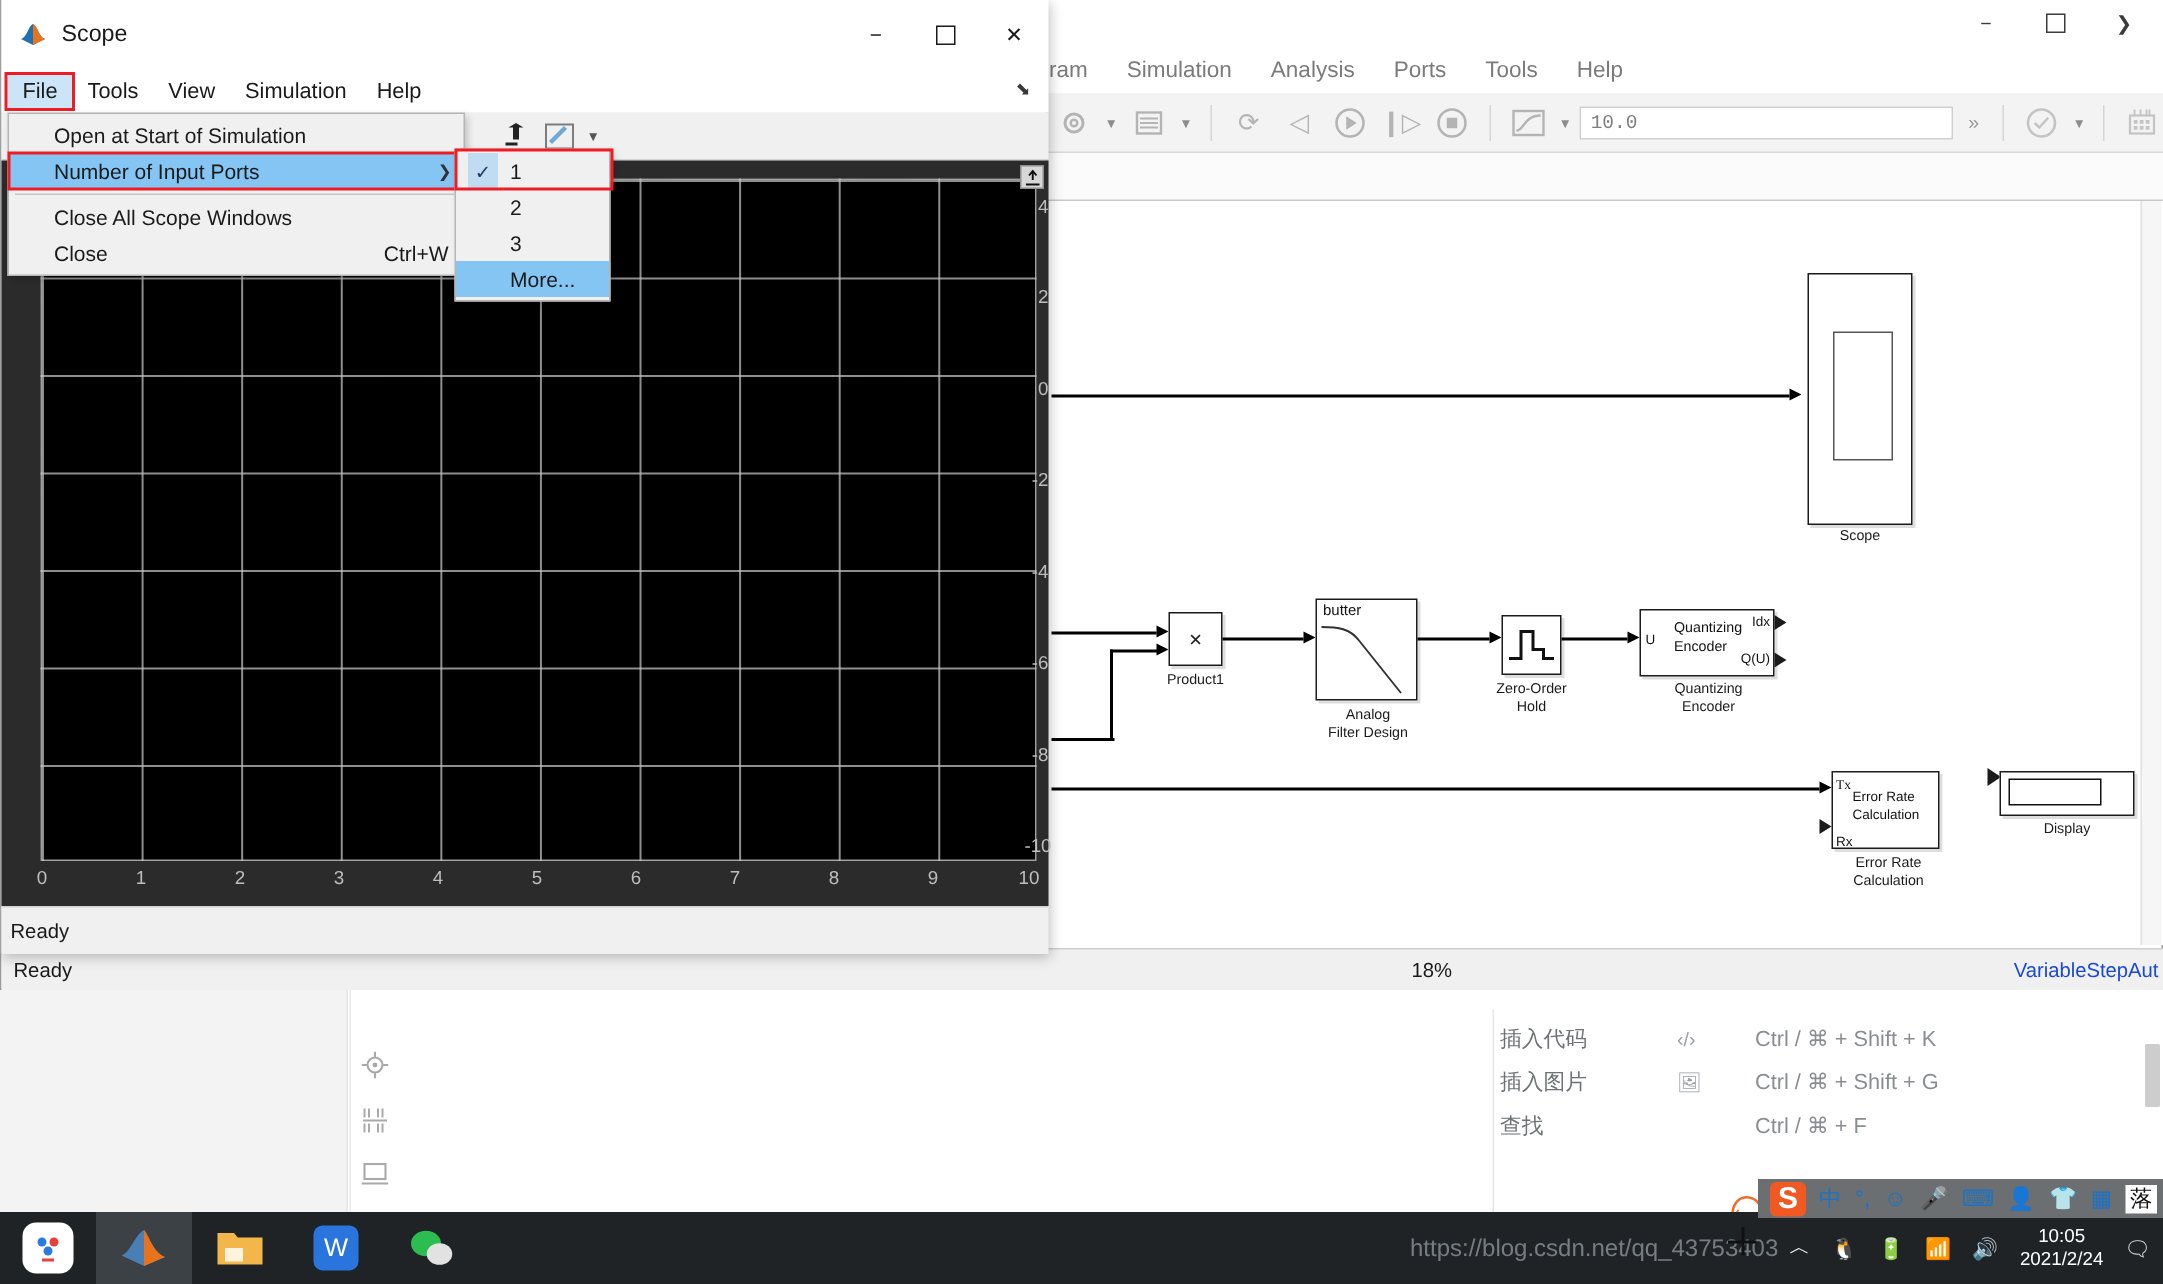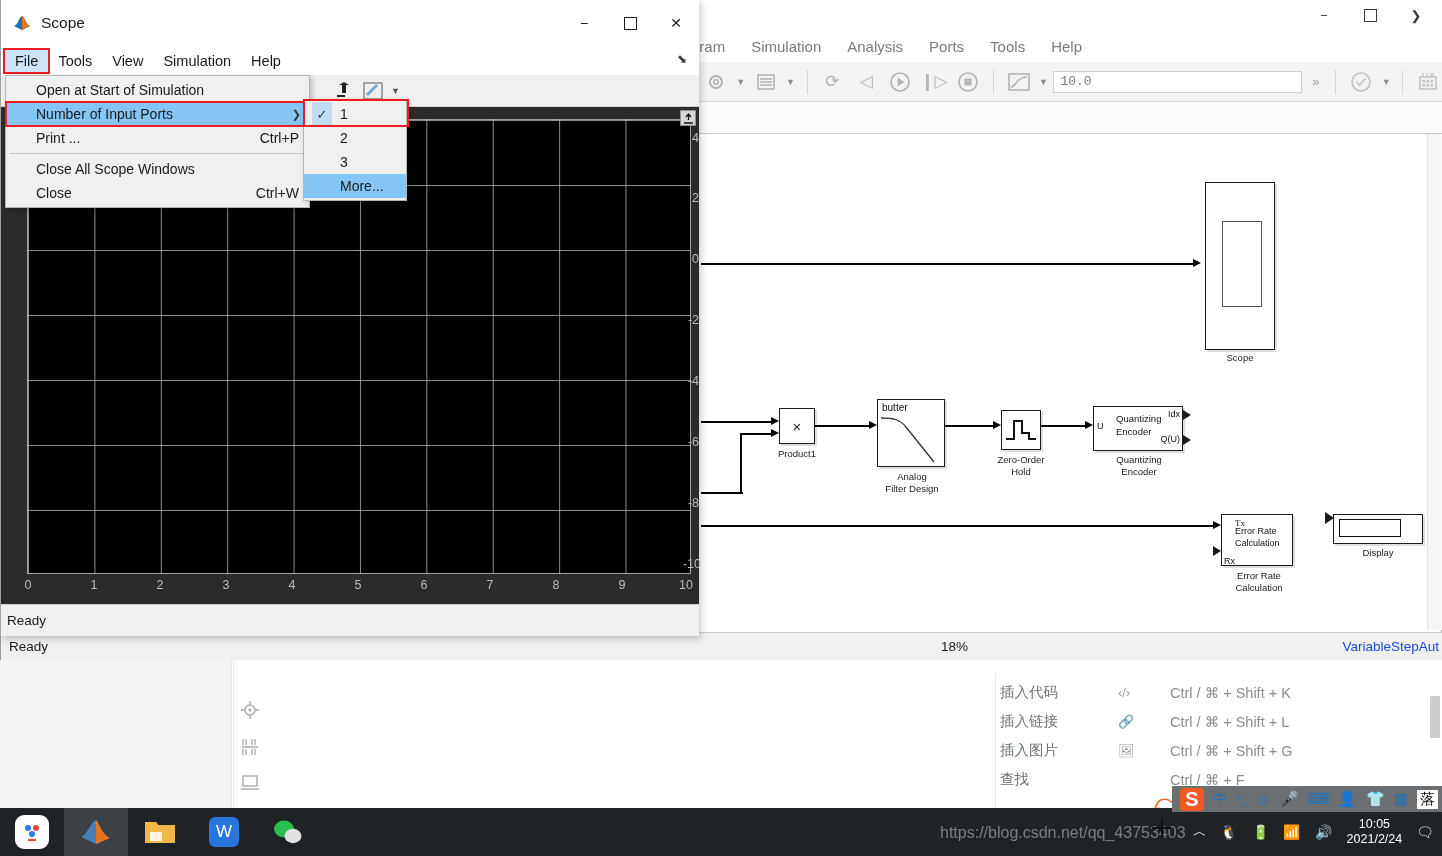--- a/index.html
+++ b/index.html
@@ -340,25 +340,20 @@
         <path d="M0 14h18" stroke="#a9a9a9" stroke-width="1.4"></path>
       </svg>
     </div>
 
     <div class="sc-divider"></div>
     <div class="shortcut-panel">
       <div class="sc-row">
         <span class="sc-label">插入代码</span>
         <span class="sc-ico">‹/›</span>
         <span class="sc-keys">Ctrl / ⌘ + Shift + K</span>
-      </div>
-      <div class="sc-row">
-        <span class="sc-label">插入链接</span>
-        <span class="sc-ico">🔗</span>
-        <span class="sc-keys">Ctrl / ⌘ + Shift + L</span>
       </div>
       <div class="sc-row">
         <span class="sc-label">插入图片</span>
         <span class="sc-ico">🖼</span>
         <span class="sc-keys">Ctrl / ⌘ + Shift + G</span>
       </div>
       <div class="sc-row">
         <span class="sc-label">查找</span>
         <span class="sc-ico"></span>
         <span class="sc-keys">Ctrl / ⌘ + F</span>
@@ -515,21 +510,21 @@
       <div class="outport-tri" style="left:1182px; top:276px;"></div>
       <div class="outport-tri" style="left:1182px; top:301px;"></div>
       <div class="blk-label" style="left:1092px; top:320px; width:92px;">Quantizing
 Encoder</div>
 
       <div class="wire" style="left:700px; top:391px; width:512px; height:1.6px;"></div>
       <div class="arrowhead" style="left:1212px; top:387px;"></div>
       <div class="blk" style="left:1220px; top:380px; width:72px; height:52px;">
         <div style="position:absolute; left:13px; top:10px; font-size:9px; color:#111; line-height:12px; white-space:pre;">Error Rate
 Calculation</div>
-        <div class="port-txt" style="left:13px; top:3px;font-family:Liberation Serif, serif;">Tx</div>
+        <div class="port-txt" style="left:2px; top:3px;font-family:Liberation Serif, serif;">Tx</div>
         <div class="port-txt" style="left:2px; top:41px;">Rx</div>
       </div>
       <div style="position:absolute; left:1212px; top:412px; width:0; height:0; border-top:5px solid transparent; border-bottom:5px solid transparent; border-left:8px solid #1b1b1b;"></div>
       <div class="blk-label" style="left:1212px; top:436px; width:92px;">Error Rate
 Calculation</div>
 
       <div style="position:absolute; left:1324px; top:378px; width:0; height:0; border-top:6px solid transparent; border-bottom:6px solid transparent; border-left:9px solid #1b1b1b;"></div>
       <div class="blk" style="left:1332px; top:380px; width:90px; height:30px;">
         <div style="position:absolute; left:5px; top:4px; width:62px; height:18px; border:1.4px solid #111;"></div>
       </div>
@@ -627,24 +622,20 @@
       <span>Ready</span>
     </div>
 
     <div class="file-menu">
       <div class="fm-item">
         <span>Open at Start of Simulation</span>
       </div>
       <div class="fm-item hl">
         <span>Number of Input Ports</span>
         <span class="submark">❯</span>
-      </div>
-      <div class="fm-item">
-        <span>Print ...</span>
-        <span class="accel">Ctrl+P</span>
       </div>
       <div class="fm-sep"></div>
       <div class="fm-item">
         <span>Close All Scope Windows</span>
       </div>
       <div class="fm-item">
         <span>Close</span>
         <span class="accel">Ctrl+W</span>
       </div>
     </div>

